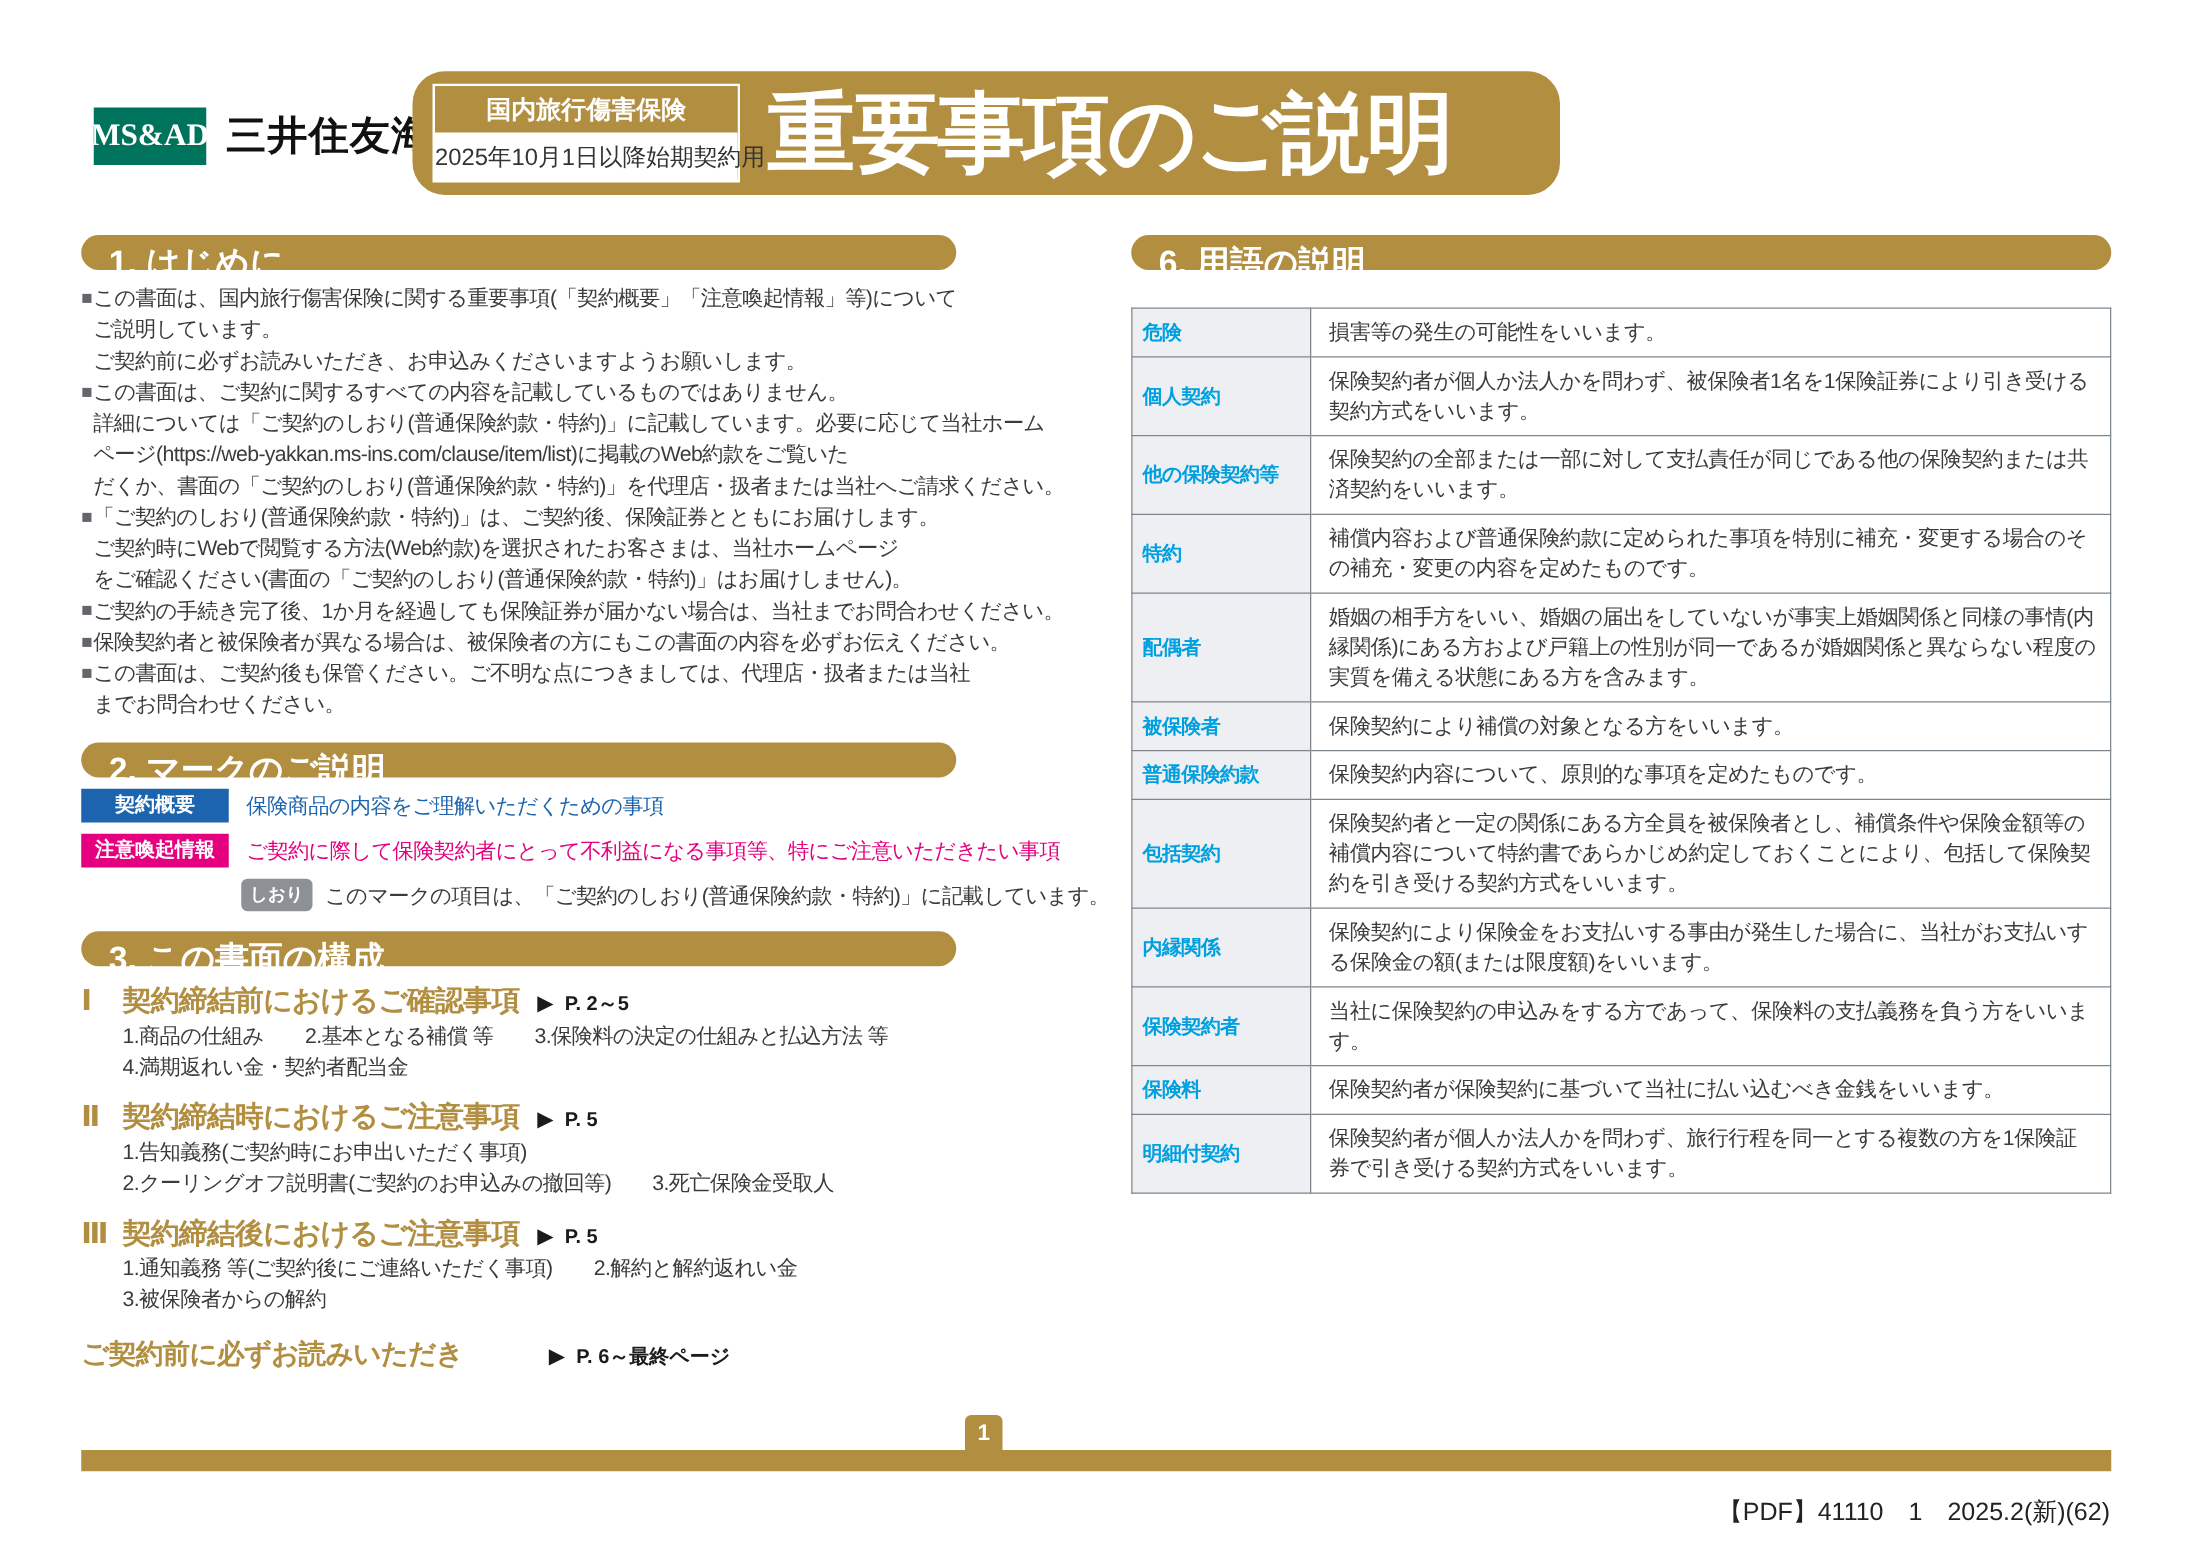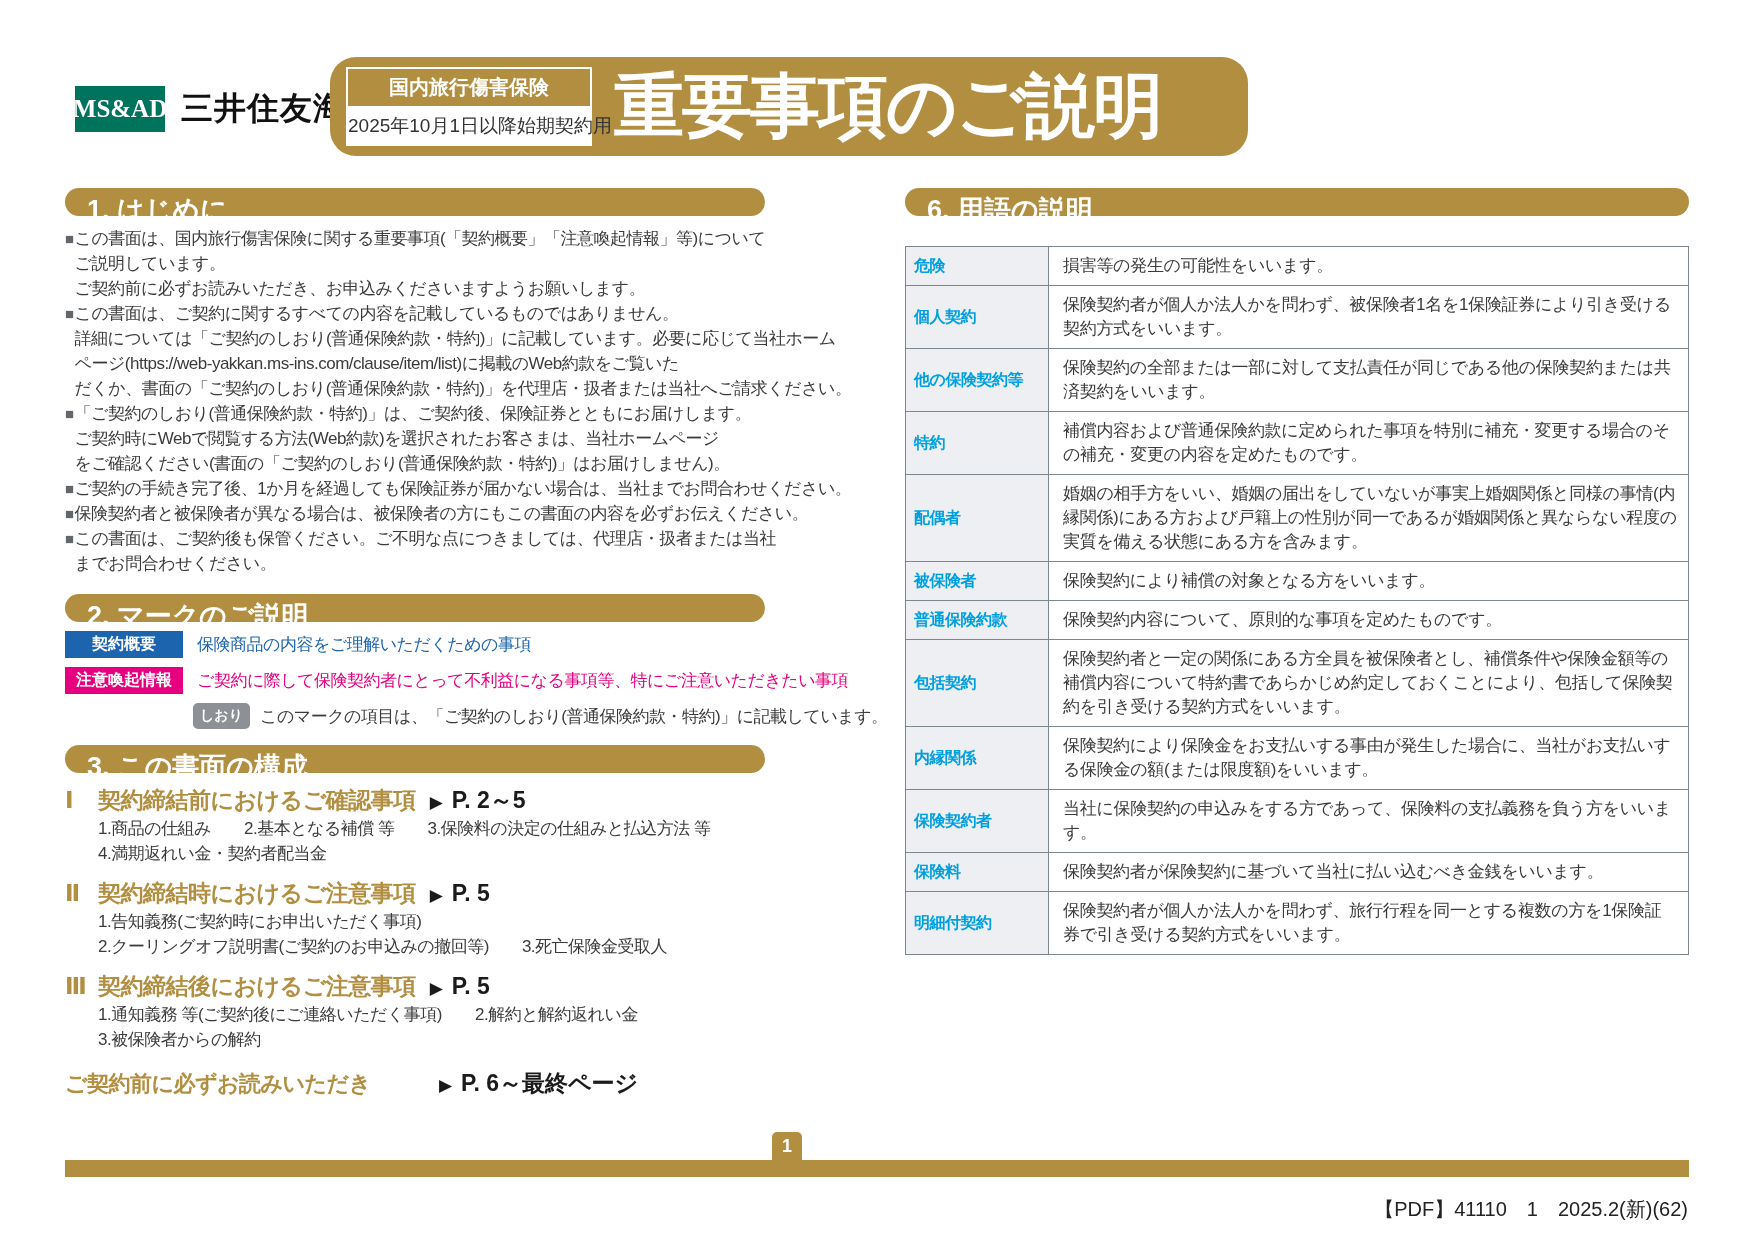--- a/index.html
+++ b/index.html
@@ -50,21 +50,21 @@
                 font-weight:bold;border-radius:5px;padding:4px 7px;}
   .shiori-text{margin-left:10px;font-size:17px;color:#3b3b3b;letter-spacing:-0.5px;}
 
   
   .structure{margin-top:16px;}
   .s-item{margin-top:12px;}
   .s-head{display:flex;align-items:baseline;}
   .s-num{color:#b28e41;font-weight:bold;font-size:23px;width:33px;flex:0 0 auto;}
   .s-title{color:#b28e41;font-weight:bold;font-size:23px;letter-spacing:-0.5px;}
   .s-arrow{color:#1b1b1b;font-size:17px;margin:0 9px 0 14px;}
-  .s-page{color:#1b1b1b;font-weight:bold;font-size:23px;}
+  .s-page{color:#1b1b1b;font-weight:bold;font-size:16px;}
   .s-sub{margin-left:33px;}
   .s-sub p{margin:0;font-size:17px;line-height:25px;color:#3b3b3b;letter-spacing:-0.5px;white-space:nowrap;}
   .s-other{margin-top:16px;display:flex;align-items:baseline;}
   .s-other .s-title{font-size:22px;width:360px;flex:0 0 auto;}
 
   
   .glossary-table{margin-top:30px;width:100%;border-collapse:collapse;}
   .glossary-table td{border:1.5px solid #7e868d;vertical-align:middle;}
   td.term{width:130px;background:#edeff2;color:#00a0e0;font-weight:bold;font-size:16px;
           padding:7px 4px 7px 8px;letter-spacing:-0.5px;white-space:nowrap;}

